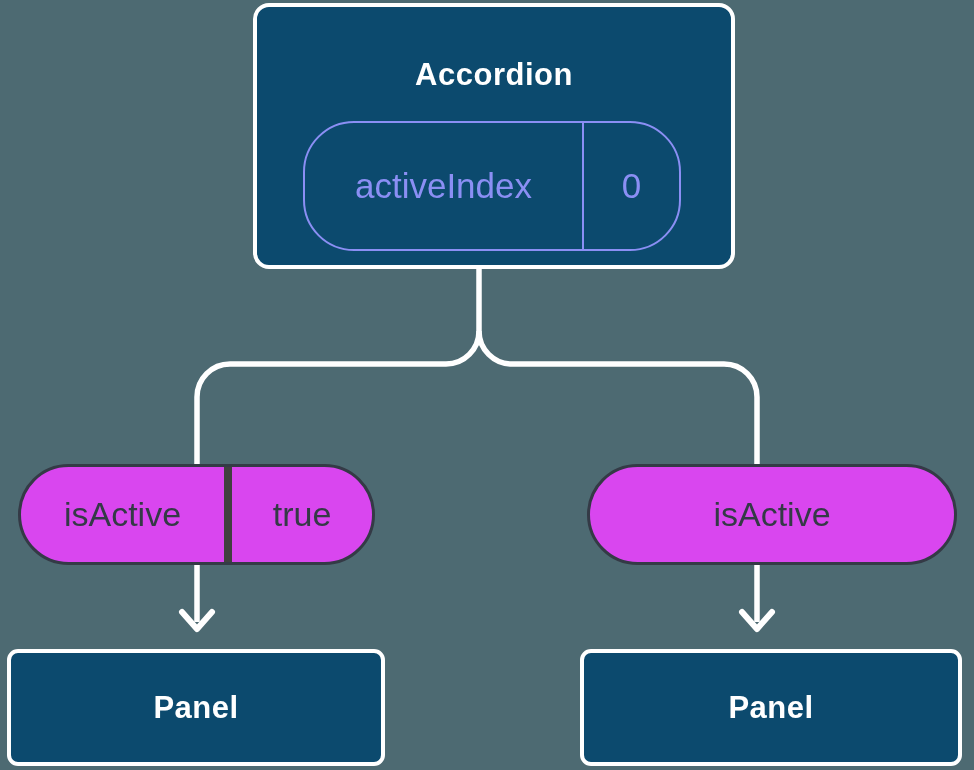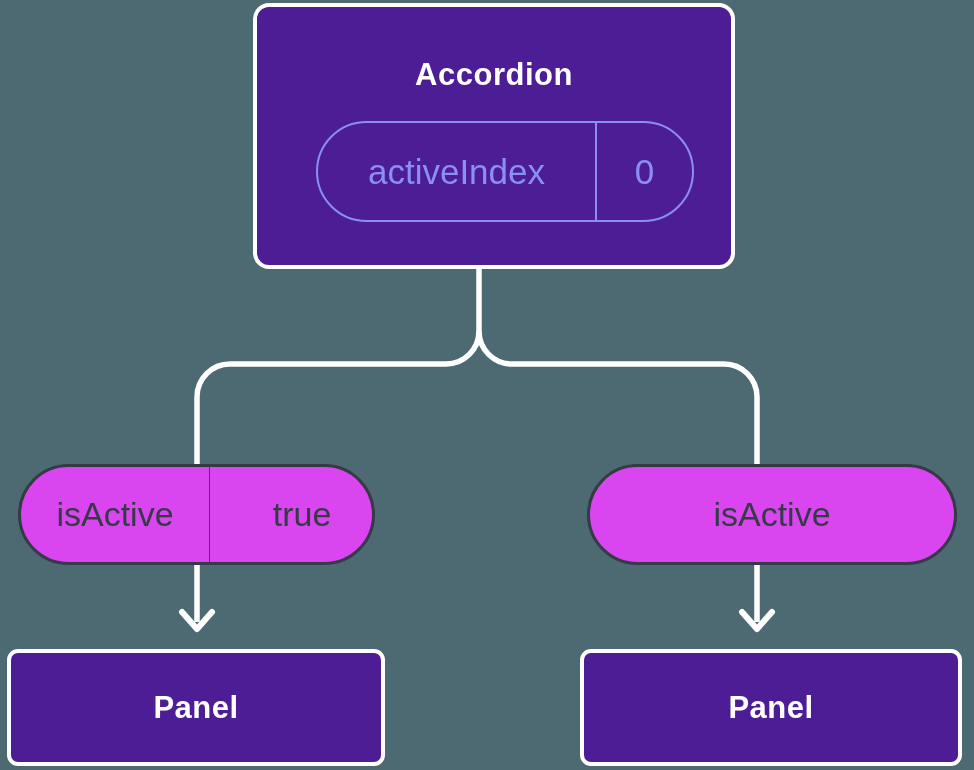--- a/index.html
+++ b/index.html
@@ -21,21 +21,21 @@
   
   svg.connector {
     position: absolute;
     left: 0;
     top: 0;
     z-index: 1;
   }
   
   .node {
     position: absolute;
-    background: #4c1d95;
+    background: #0c4a6e;
     border: 4px solid #FFFFFF;
     border-radius: 16px;
     box-sizing: border-box;
     z-index: 2;
     display: flex;
     flex-direction: column;
     align-items: center;
   }
   .node-root {
     left: 253px;
@@ -48,24 +48,24 @@
     font-size: 31px;
     font-weight: 600;
     letter-spacing: 0.5px;
   }
   .node-root .node-title {
     margin-top: 50px;
   }
   
   .state-pill {
     position: absolute;
-    left: 59px;
+    left: 46px;
     top: 114px;
     width: 378px;
-    height: 101px;
+    height: 130px;
     border: 2.5px solid #8B8FF4;
     border-radius: 51px;
     box-sizing: border-box;
     display: flex;
     align-items: stretch;
     color: #8B8FF4;
     font-size: 35px;
   }
   .state-pill .pill-name {
     flex: 1 1 auto;
@@ -94,25 +94,24 @@
     font-size: 34px;
     z-index: 2;
   }
   .prop-pill .pill-name {
     flex: 1 1 auto;
     display: flex;
     align-items: center;
     justify-content: center;
   }
   .prop-pill .pill-value {
-    border-left: 1px solid #404040;
+    border-left: 8px solid #404040;
     display: flex;
     align-items: center;
     justify-content: center;
-    padding-left: 22px;
   }
   .prop-pill-left {
     left: 18px;
     top: 464px;
     width: 357px;
   }
   .prop-pill-left .pill-value { width: 140px; }
   .prop-pill-right {
     left: 587px;
     top: 464px;

